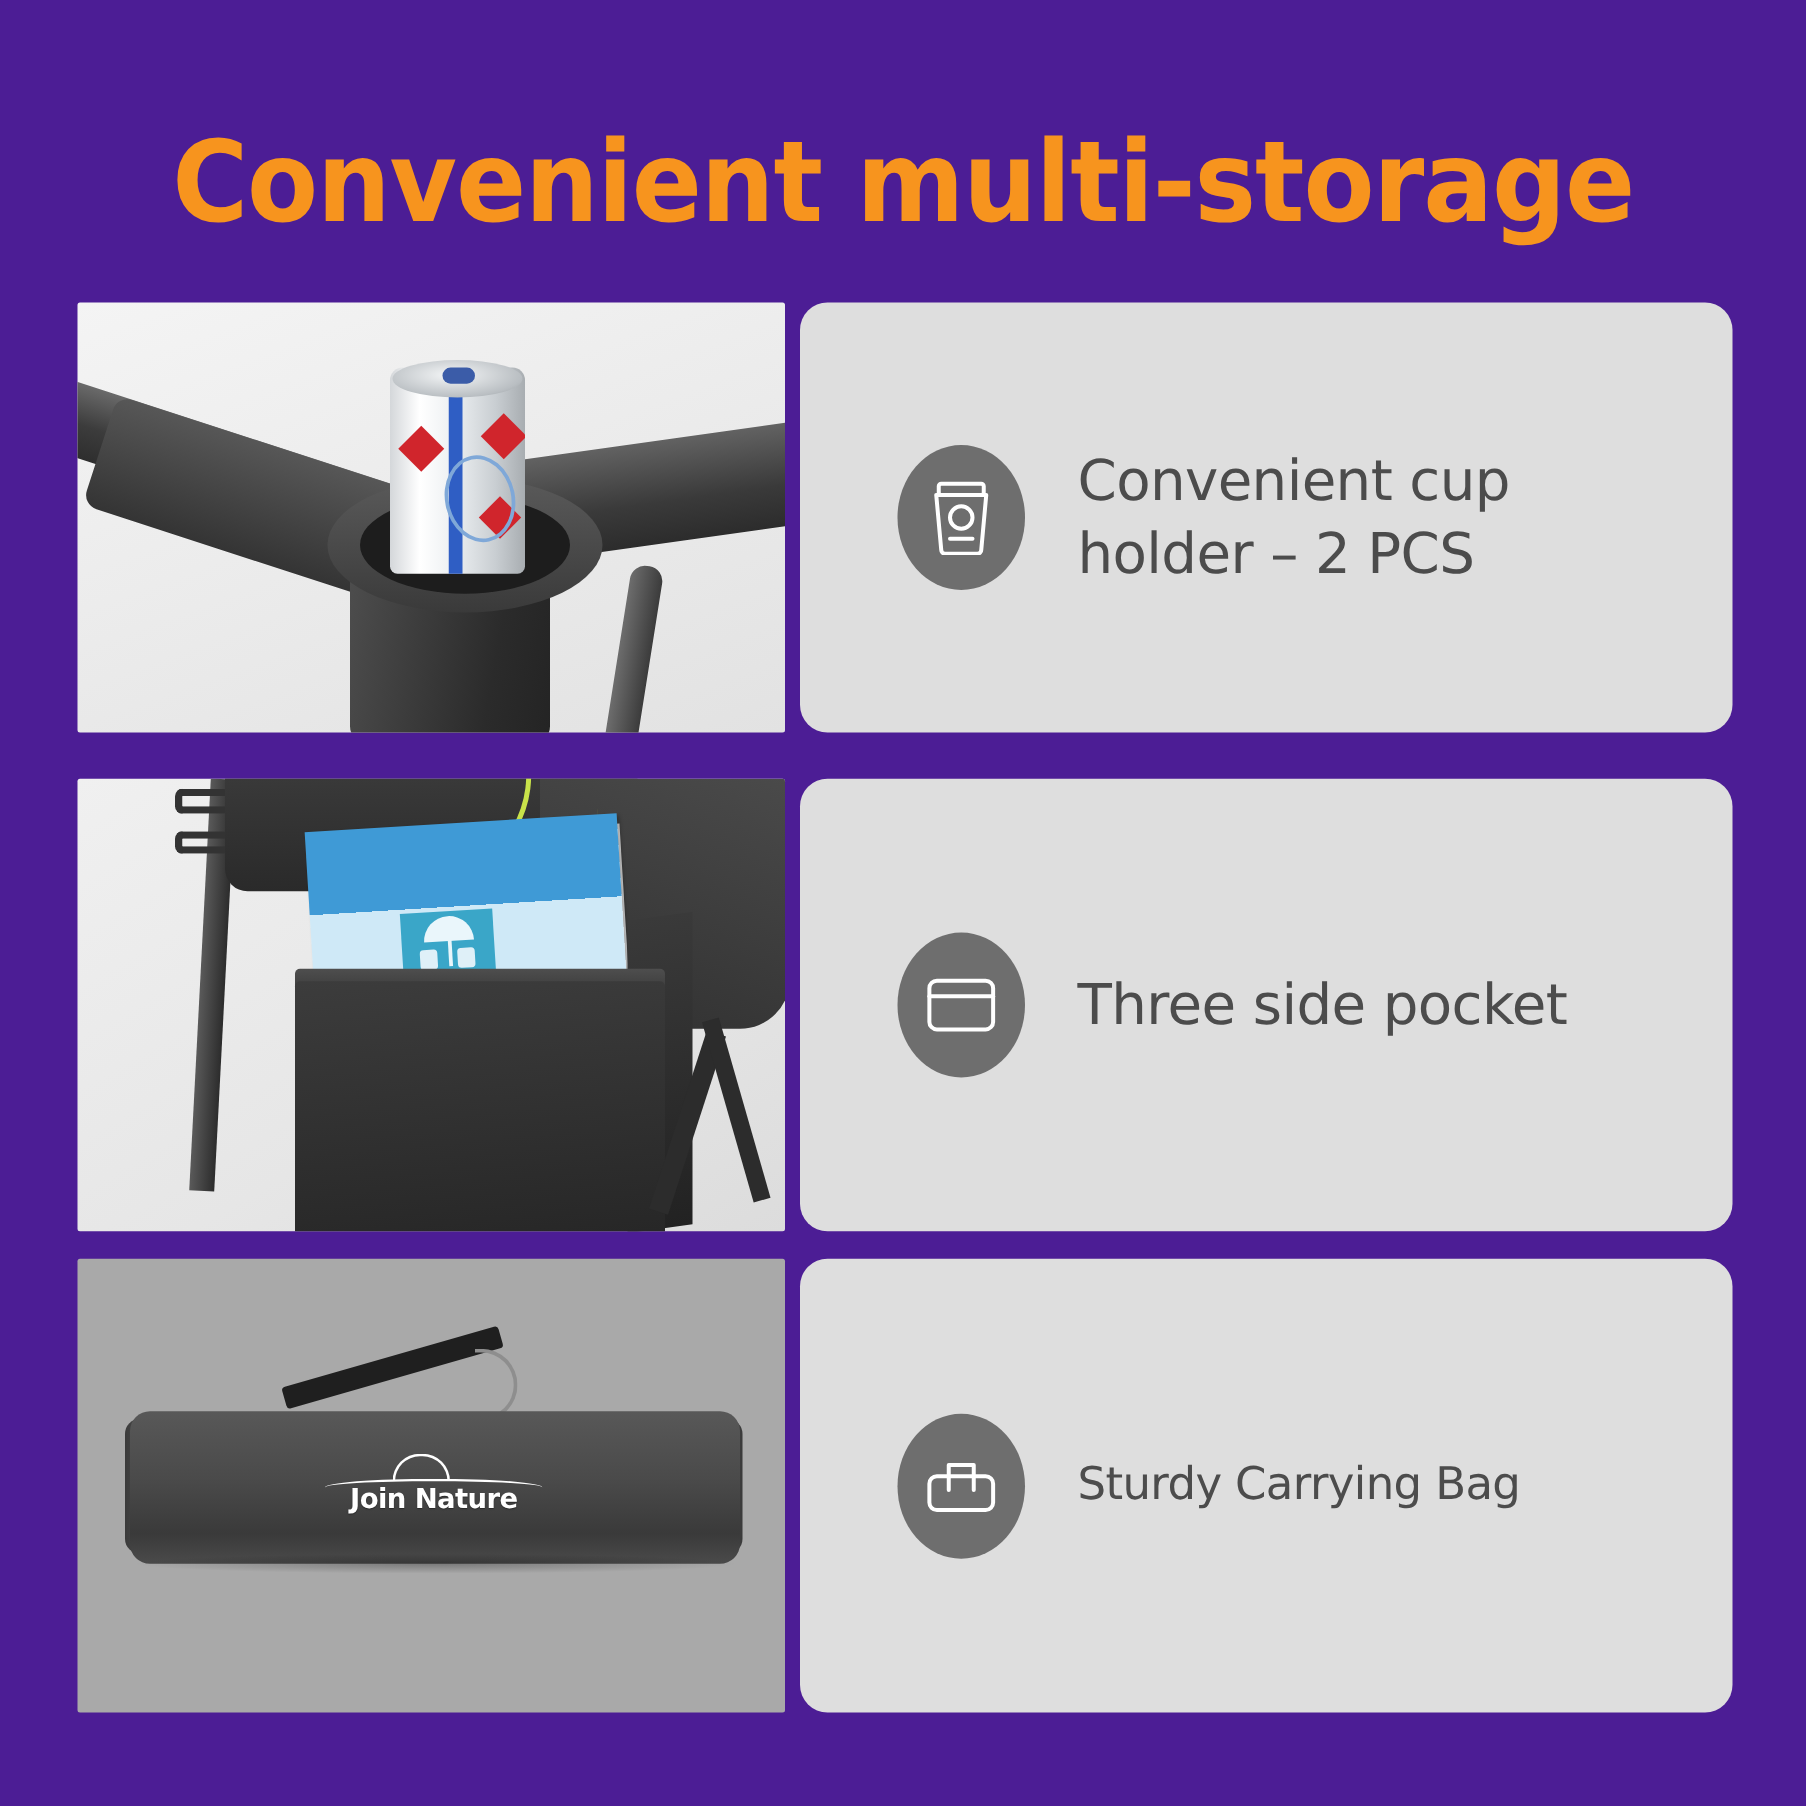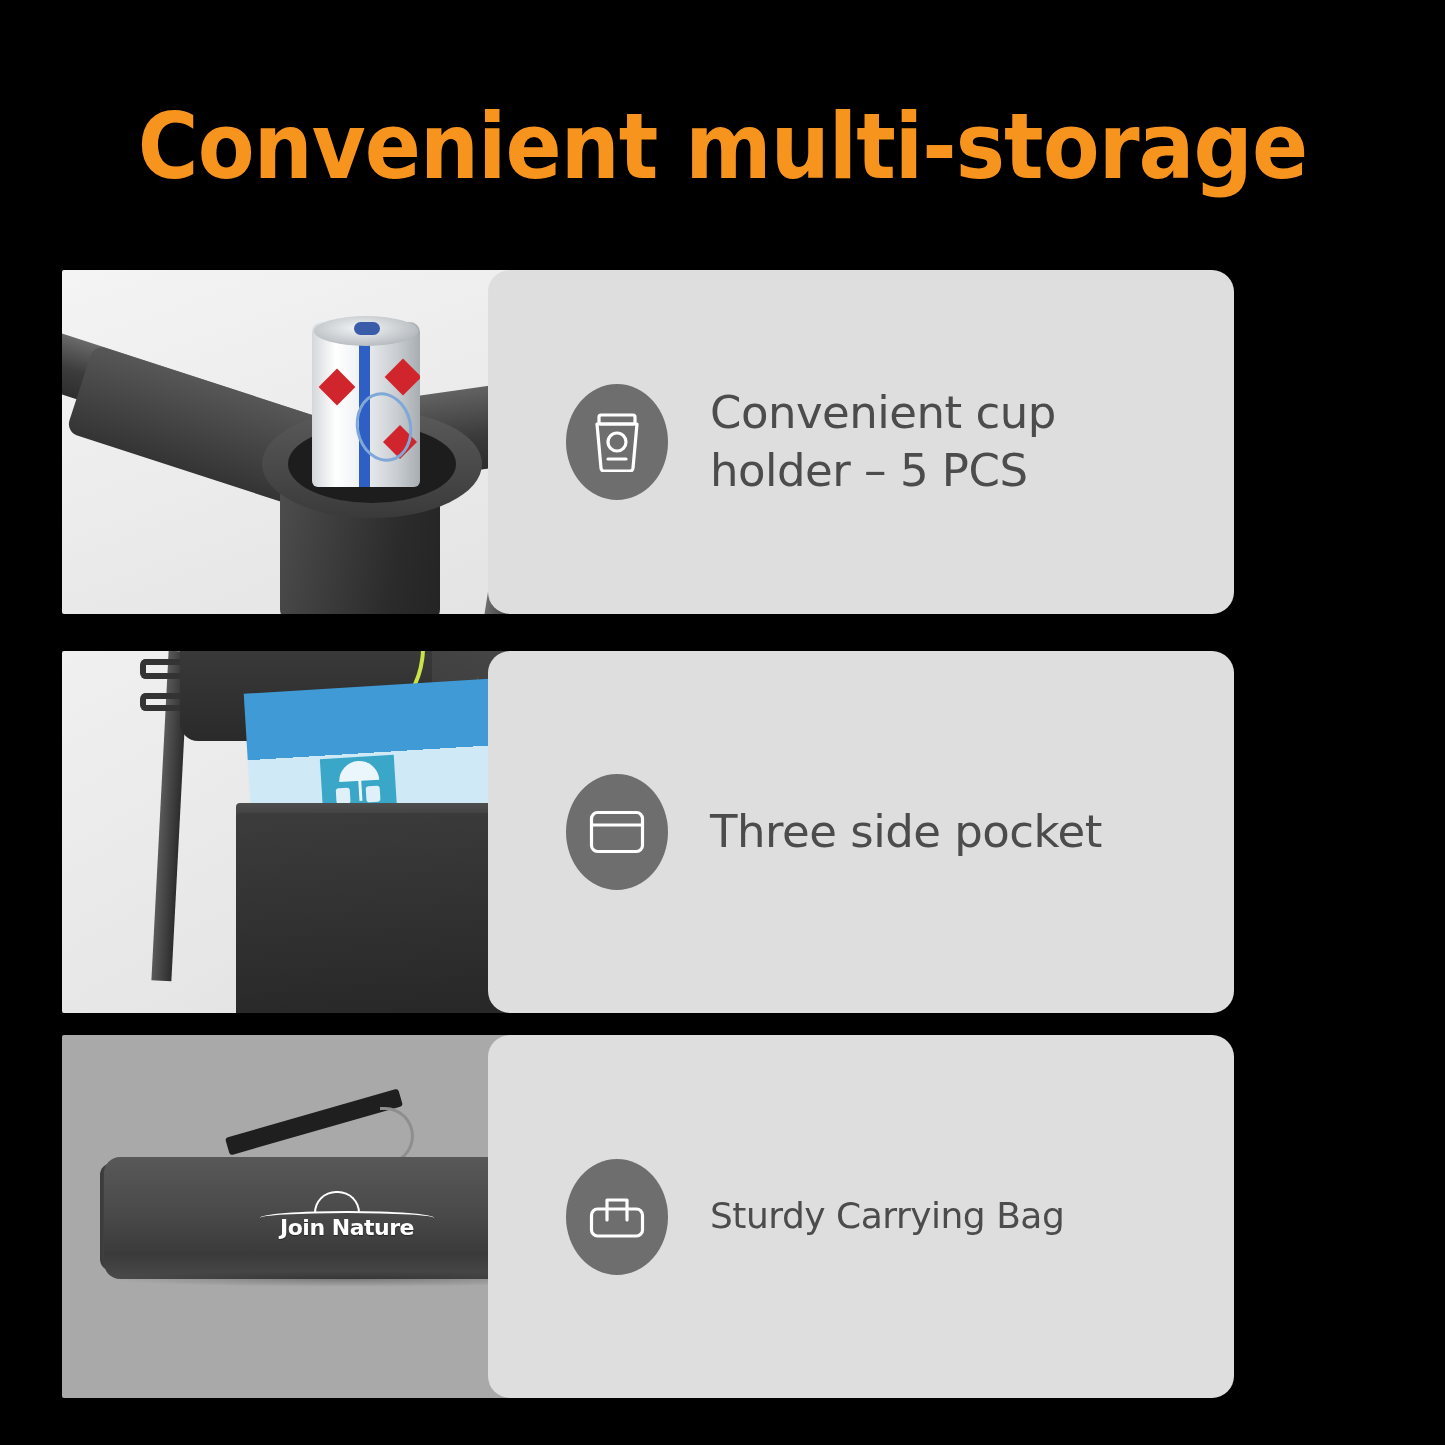--- a/index.html
+++ b/index.html
@@ -9,21 +9,21 @@
     height: 1445px;
     background: #ffffff;
     font-family: "Liberation Sans", sans-serif;
     overflow: hidden;
   }
 
   .page {
     position: relative;
     width: 1445px;
     height: 1445px;
-    background: #000000;
+    background: #4c1d95;
   }
 
   
   .title-bar {
     position: absolute;
     left: 0;
     top: 92px;
     width: 1445px;
     height: 110px;
     display: flex;
@@ -39,23 +39,22 @@
     letter-spacing: -1px;
     transform: scaleX(0.92);
     transform-origin: center center;
     white-space: nowrap;
   }
 
   
   .row {
     position: absolute;
     left: 62px;
-    width: 1172px;
+    width: 1324px;
     display: block;
-    margin-top: 28px;
   }
   .row-1 { top: 242px;  height: 344px; }
   .row-2 { top: 623px;  height: 362px; }
   .row-3 { top: 1007px; height: 363px; }
 
   .photo {
     position: absolute;
     left: 0;
     top: 0;
     width: 566px;
@@ -408,21 +407,21 @@
       <div class="icon-circle">
         <svg width="48" height="60" viewBox="0 0 48 60" fill="none" stroke="#ffffff" stroke-width="3.2" stroke-linejoin="round" stroke-linecap="round">
           <rect x="6" y="3" width="36" height="9" rx="2"></rect>
           <path d="M4 12 h40 l-4 44 a3 3 0 0 1 -3 3 H11 a3 3 0 0 1 -3 -3 Z"></path>
           <circle cx="24" cy="30" r="9"></circle>
           <line x1="15" y1="47" x2="33" y2="47"></line>
         </svg>
       </div>
       <div class="card-text">
         <div>Convenient cup</div>
-        <div>holder – 5 PCS</div>
+        <div>holder – 2 PCS</div>
       </div>
     </div>
   </div>
 
   <div class="row row-2">
 
     <div class="photo ph2">
       <div class="pole"></div>
       <div class="pole-hook"></div>
       <div class="pole-hook2"></div>

